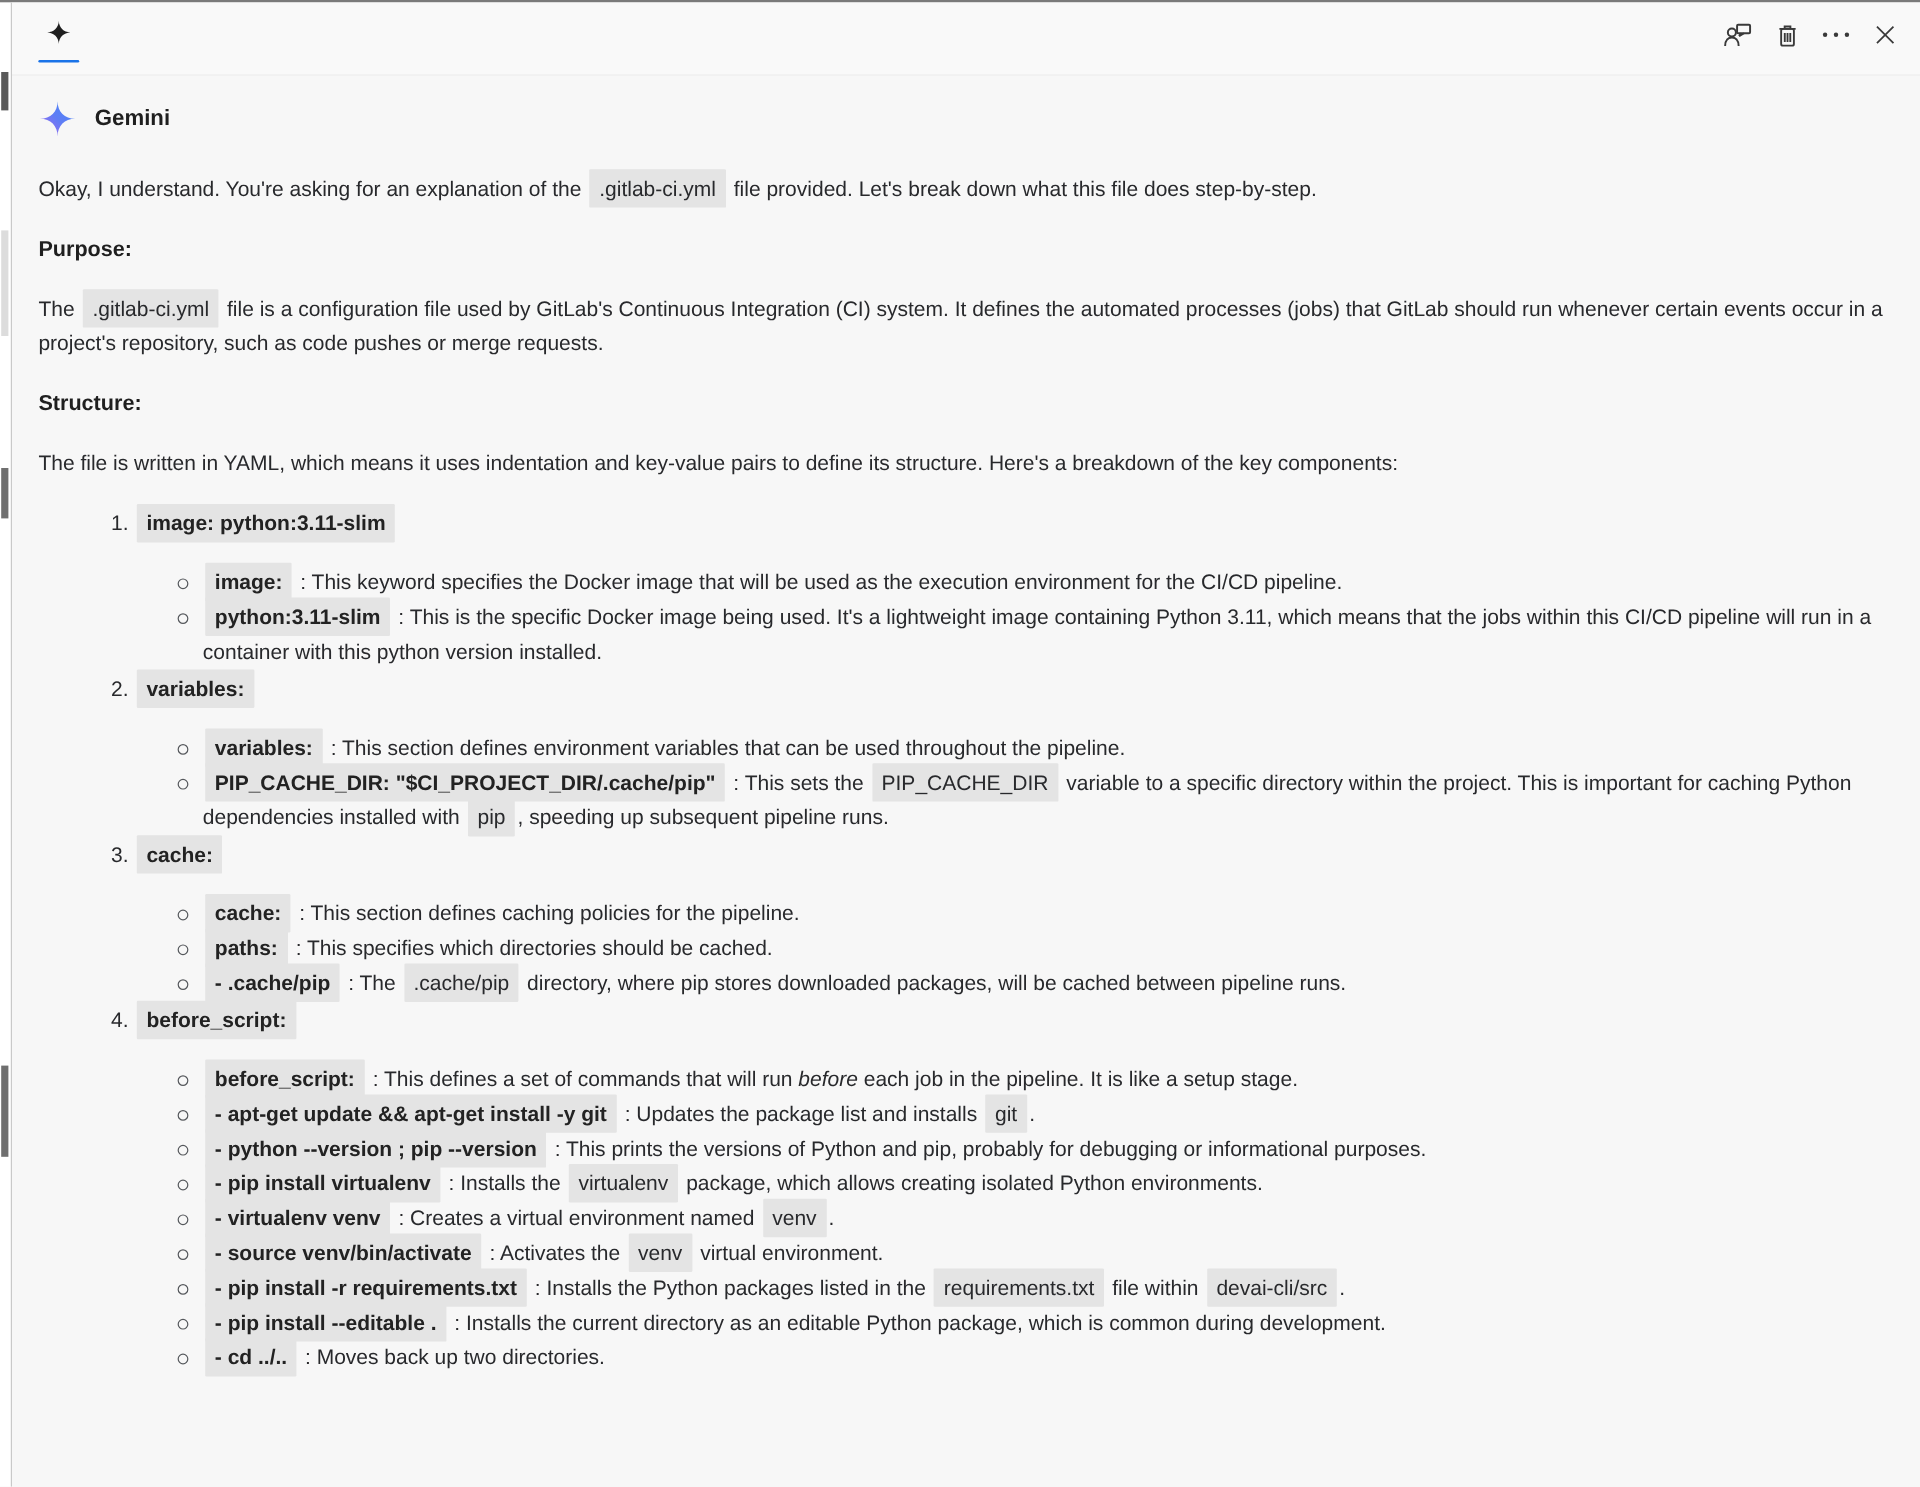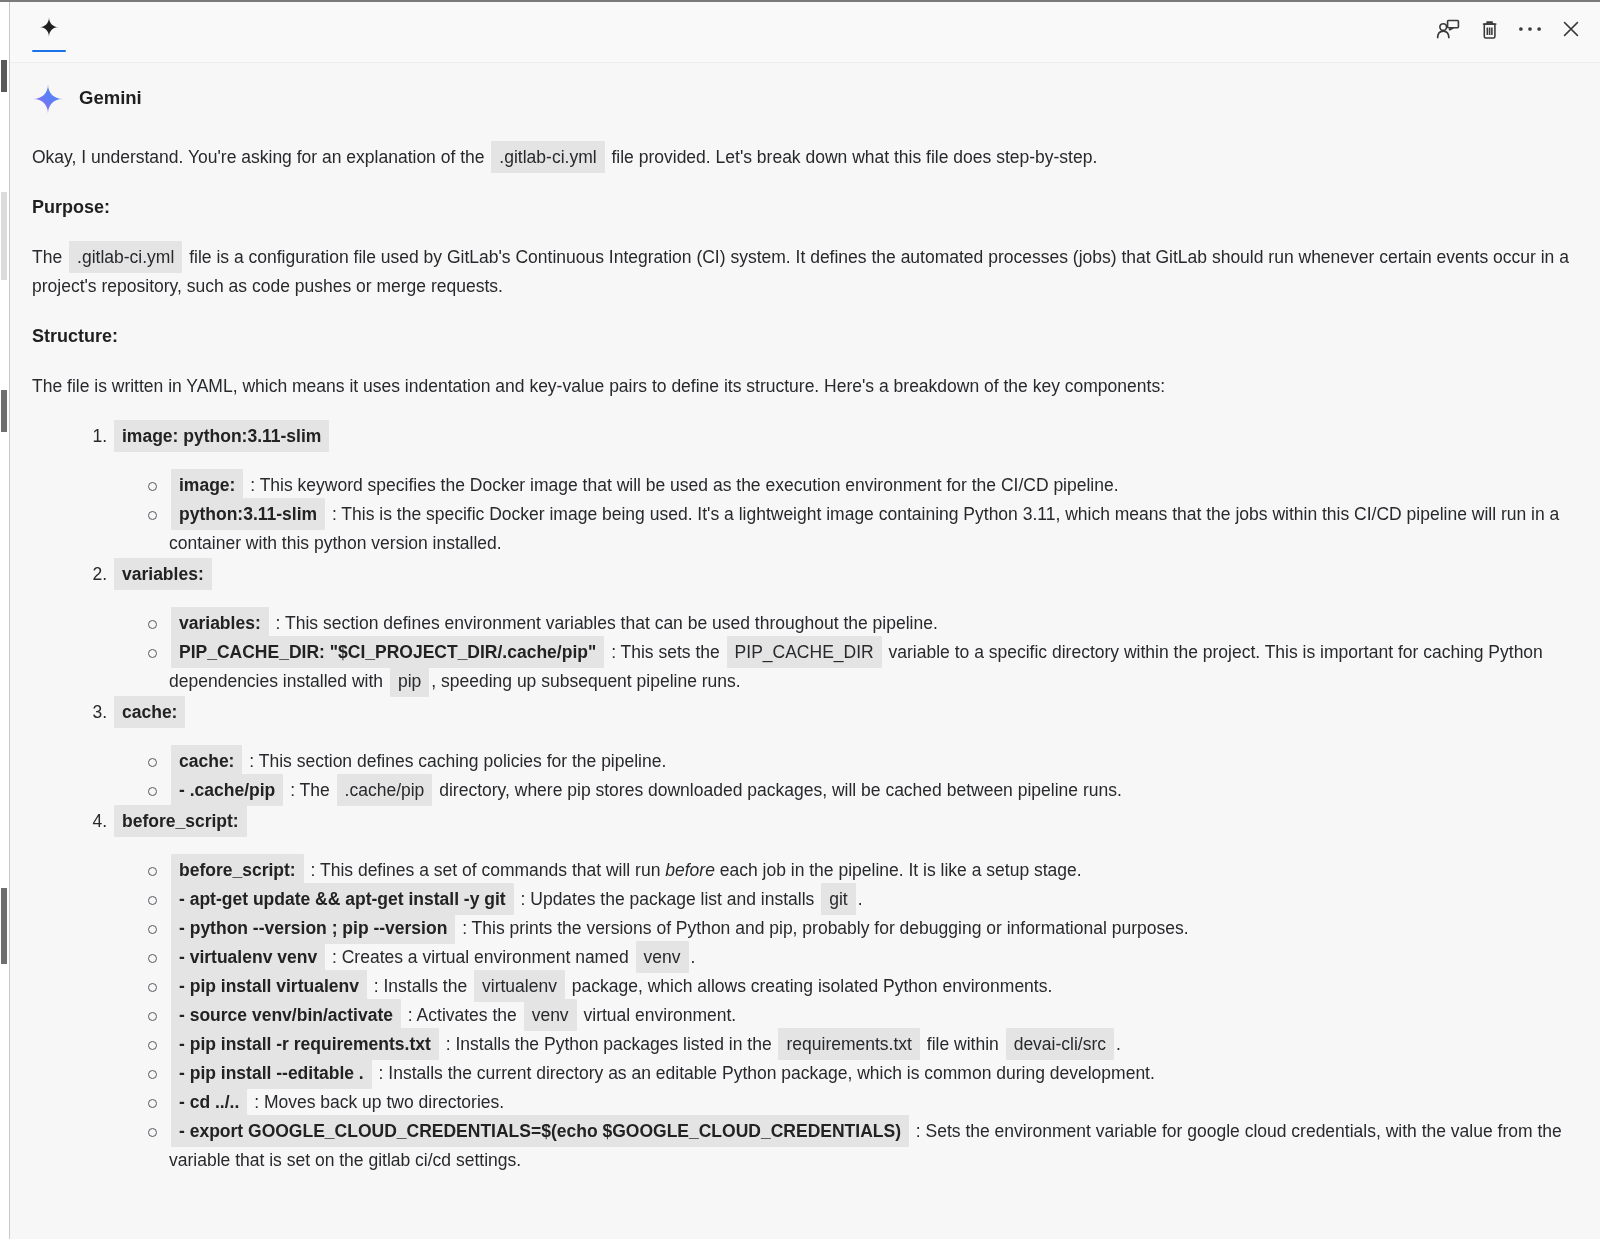--- a/index.html
+++ b/index.html
@@ -144,35 +144,35 @@
             <div class="item-title"><span class="chip b">variables:</span></div>
             <ul class="bullets">
               <li class="bullet"><span class="chip b">variables:</span><span> : This section defines environment variables that can be used throughout the pipeline.</span></li>
               <li class="bullet"><span class="chip b">PIP_CACHE_DIR: "$CI_PROJECT_DIR/.cache/pip"</span><span> : This sets the </span><span class="chip">PIP_CACHE_DIR</span><span> variable to a specific directory within the project. This is important for caching Python dependencies installed with </span><span class="chip">pip</span><span>, speeding up subsequent pipeline runs.</span></li>
             </ul>
           </li>
           <li class="num-item">
             <div class="item-title"><span class="chip b">cache:</span></div>
             <ul class="bullets">
               <li class="bullet"><span class="chip b">cache:</span><span> : This section defines caching policies for the pipeline.</span></li>
+              <li class="bullet"><span class="chip b">paths:</span><span> : This specifies which directories should be cached.</span></li>
               <li class="bullet"><span class="chip b">- .cache/pip</span><span> : The </span><span class="chip">.cache/pip</span><span> directory, where pip stores downloaded packages, will be cached between pipeline runs.</span></li>
             </ul>
           </li>
           <li class="num-item">
             <div class="item-title"><span class="chip b">before_script:</span></div>
             <ul class="bullets">
               <li class="bullet"><span class="chip b">before_script:</span><span> : This defines a set of commands that will run </span><em>before</em><span> each job in the pipeline. It is like a setup stage.</span></li>
               <li class="bullet"><span class="chip b">- apt-get update &amp;&amp; apt-get install -y git</span><span> : Updates the package list and installs </span><span class="chip">git</span><span>.</span></li>
               <li class="bullet"><span class="chip b">- python --version ; pip --version</span><span> : This prints the versions of Python and pip, probably for debugging or informational purposes.</span></li>
+              <li class="bullet"><span class="chip b">- pip install virtualenv</span><span> : Installs the </span><span class="chip">virtualenv</span><span> package, which allows creating isolated Python environments.</span></li>
               <li class="bullet"><span class="chip b">- virtualenv venv</span><span> : Creates a virtual environment named </span><span class="chip">venv</span><span>.</span></li>
-              <li class="bullet"><span class="chip b">- pip install virtualenv</span><span> : Installs the </span><span class="chip">virtualenv</span><span> package, which allows creating isolated Python environments.</span></li>
               <li class="bullet"><span class="chip b">- source venv/bin/activate</span><span> : Activates the </span><span class="chip">venv</span><span> virtual environment.</span></li>
               <li class="bullet"><span class="chip b">- pip install -r requirements.txt</span><span> : Installs the Python packages listed in the </span><span class="chip">requirements.txt</span><span> file within </span><span class="chip">devai-cli/src</span><span>.</span></li>
               <li class="bullet"><span class="chip b">- pip install --editable .</span><span> : Installs the current directory as an editable Python package, which is common during development.</span></li>
               <li class="bullet"><span class="chip b">- cd ../..</span><span> : Moves back up two directories.</span></li>
-              <li class="bullet"><span class="chip b">- export GOOGLE_CLOUD_CREDENTIALS=$(echo $GOOGLE_CLOUD_CREDENTIALS)</span><span> : Sets the environment variable for google cloud credentials, with the value from the variable that is set on the gitlab ci/cd settings.</span></li>
             </ul>
           </li>
         </ol>
       </div>
   </div>
 
 </div>
 
 </body></html>

